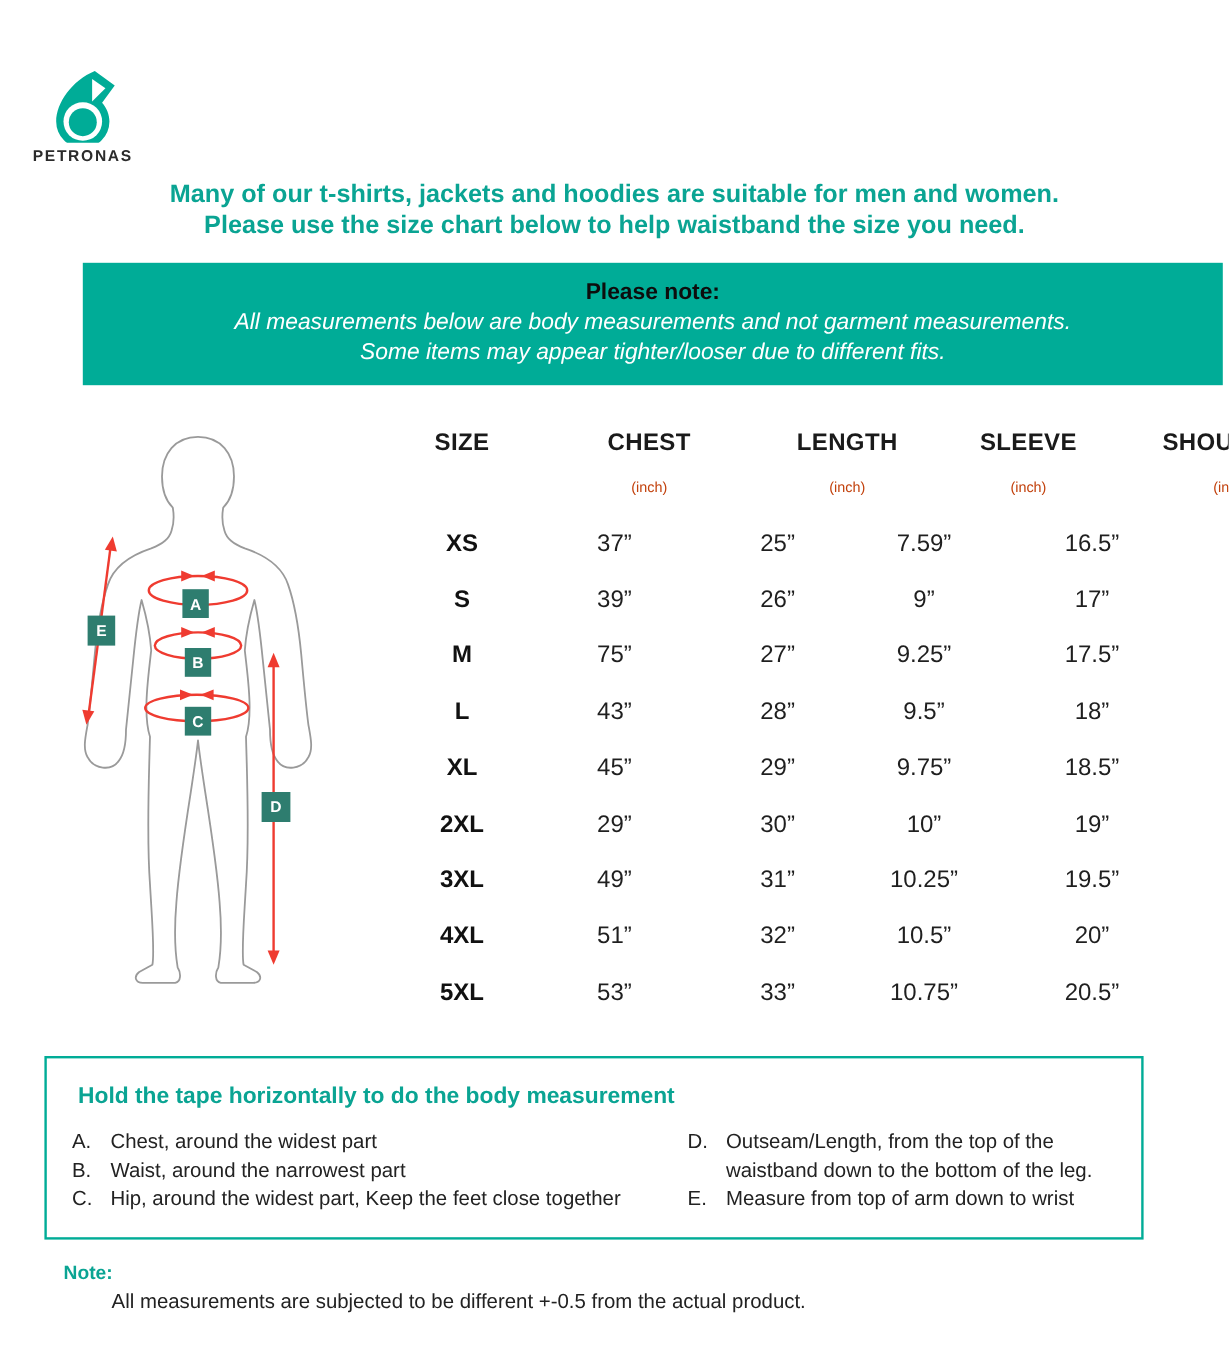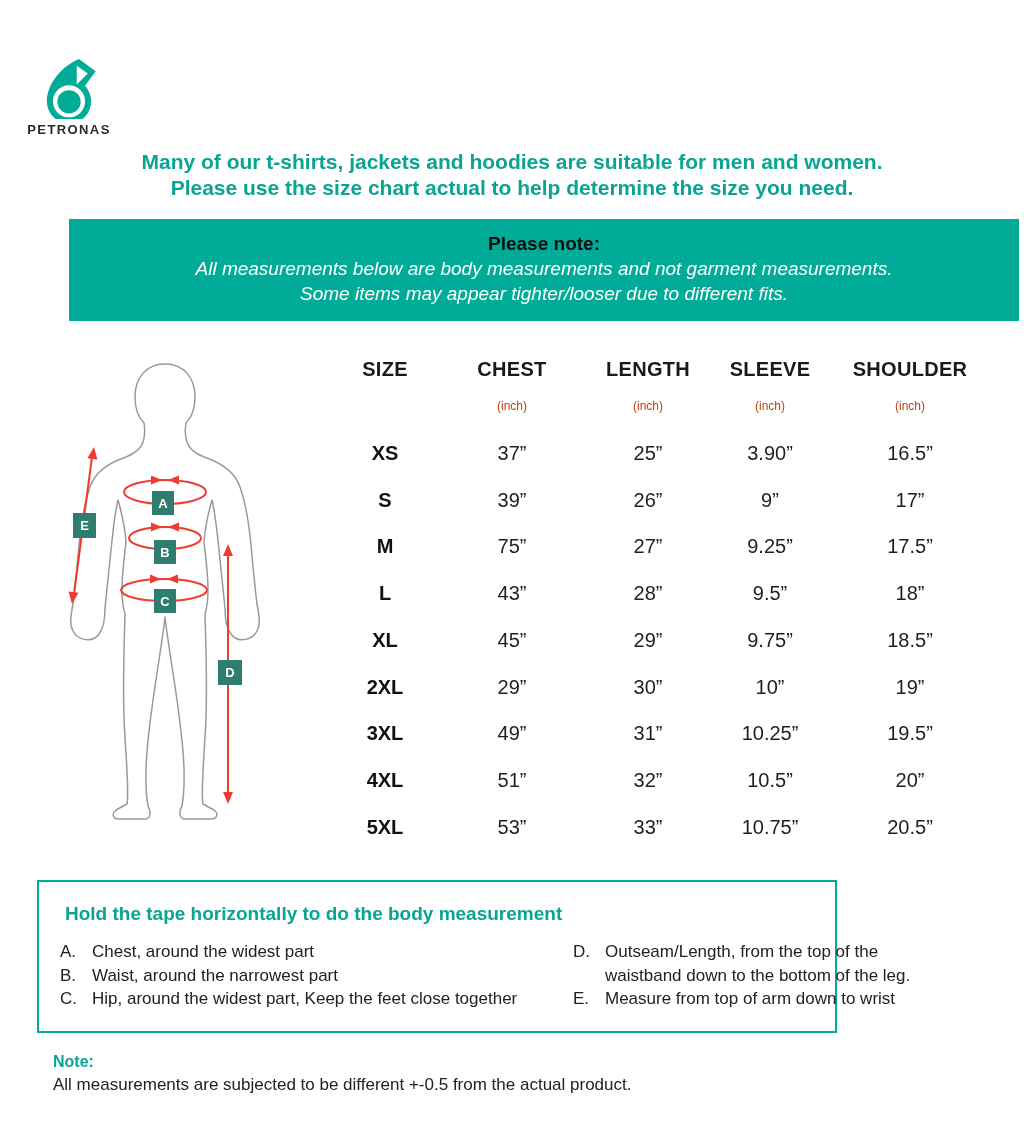--- a/index.html
+++ b/index.html
@@ -37,63 +37,63 @@
   .figure{position:absolute;left:50px;top:352px;width:240px;height:480px;}
   .figure svg{width:240px;height:480px;display:block;}
   .sil{fill:none;stroke:var(--outline);stroke-width:1.5;stroke-linejoin:round;stroke-linecap:round;}
   .rline{stroke:var(--red);stroke-width:2;fill:none;}
   .rfill{fill:var(--red);}
   .tag{fill:var(--label-green);}
   .tagtxt{fill:#ffffff;font-family:"Liberation Sans",sans-serif;font-size:13px;font-weight:bold;text-anchor:middle;}
 
   
   .size-table{position:absolute;left:330px;top:358px;width:662px;}
-  .cols{display:grid;grid-template-columns:110px 144px 128px 116px 164px;}
+  .cols{display:grid;grid-template-columns:110px 144px 128px 116px 164px;gap:29px;}
   .colhead{text-align:center;}
   .colhead .lbl{font-size:20px;font-weight:bold;letter-spacing:.3px;}
   .colhead .unit{font-size:12px;font-weight:normal;margin-top:18px;color:#c2410c;}
   .rows{position:absolute;left:0;top:72px;width:662px;}
   .trow{display:grid;grid-template-columns:110px 144px 128px 116px 164px;height:46.75px;align-items:center;}
   .trow span{text-align:center;font-size:20px;color:#1f1f1f;}
   .trow .sz{font-weight:bold;color:#111;}
 
   
-  .instr{position:absolute;left:37px;top:880px;width:800px;height:153px;border:2px solid var(--teal);}
+  .instr{position:absolute;left:37px;top:880px;width:916px;height:153px;border:2px solid var(--teal);}
   .instr .ititle{position:absolute;left:26px;top:21px;color:var(--teal-text);font-size:19px;font-weight:bold;}
   .ilist{position:absolute;top:58px;}
   .ilist.left{left:21px;width:490px;}
   .ilist.right{left:534px;width:406px;}
   .iitem{display:grid;grid-template-columns:32px auto;font-size:17px;color:#222;line-height:23.5px;}
   .iitem .txt{max-width:340px;}
   .ilist.left .iitem .txt{max-width:458px;}
 
   
   .footnote{position:absolute;left:53px;top:1051px;}
   .footnote .nh{color:var(--teal-text);font-size:16px;font-weight:bold;line-height:22px;}
-  .footnote .nt{color:#222;font-size:17px;margin-top:2px;}
+  .footnote .nt{color:#222;font-size:17px;margin-top:2px;margin-left:40px;}
 </style>
 </head>
 <body>
 
 <div class="page">
 
   <div class="logo">
     <svg viewBox="0 0 100 110">
       <path d="M68,2 L98,24 L79,50 C86,58 90,68 90,78 a40,40 0 1 1 -80,0 C10,50 34,16 68,2 Z" fill="var(--teal)"></path>
       <path d="M64,14 L84,28 L64,48 Z" fill="#ffffff"></path>
       <circle cx="50" cy="78" r="29" fill="#ffffff"></circle>
       <circle cx="50" cy="79" r="21" fill="var(--teal)"></circle>
     </svg>
     <div class="wordmark">PETRONAS</div>
   </div>
 
 
   <div class="intro">
     <div>Many of our t-shirts, jackets and hoodies are suitable for men and women.</div>
-    <div>Please use the size chart actual to help determine the size you need.</div>
+    <div>Please use the size chart below to help waistband the size you need.</div>
   </div>
 
   <div class="banner">
     <div class="head">Please note:</div>
     <div class="line">All measurements below are body measurements and not garment measurements.</div>
     <div class="line">Some items may appear tighter/looser due to different fits.</div>
   </div>
 
   <div class="figure">
     <svg viewBox="0 0 240 480">
@@ -178,21 +178,21 @@
           <div class="lbl">SHOULDER</div>
           <div class="unit">(inch)</div>
         </div>
       </div>
     <div class="rows">
 
         <div class="trow">
           <span class="sz">XS</span>
           <span>37”</span>
           <span>25”</span>
-          <span>3.90”</span>
+          <span>7.59”</span>
           <span>16.5”</span>
         </div>
 
         <div class="trow">
           <span class="sz">S</span>
           <span>39”</span>
           <span>26”</span>
           <span>9”</span>
           <span>17”</span>
         </div>

